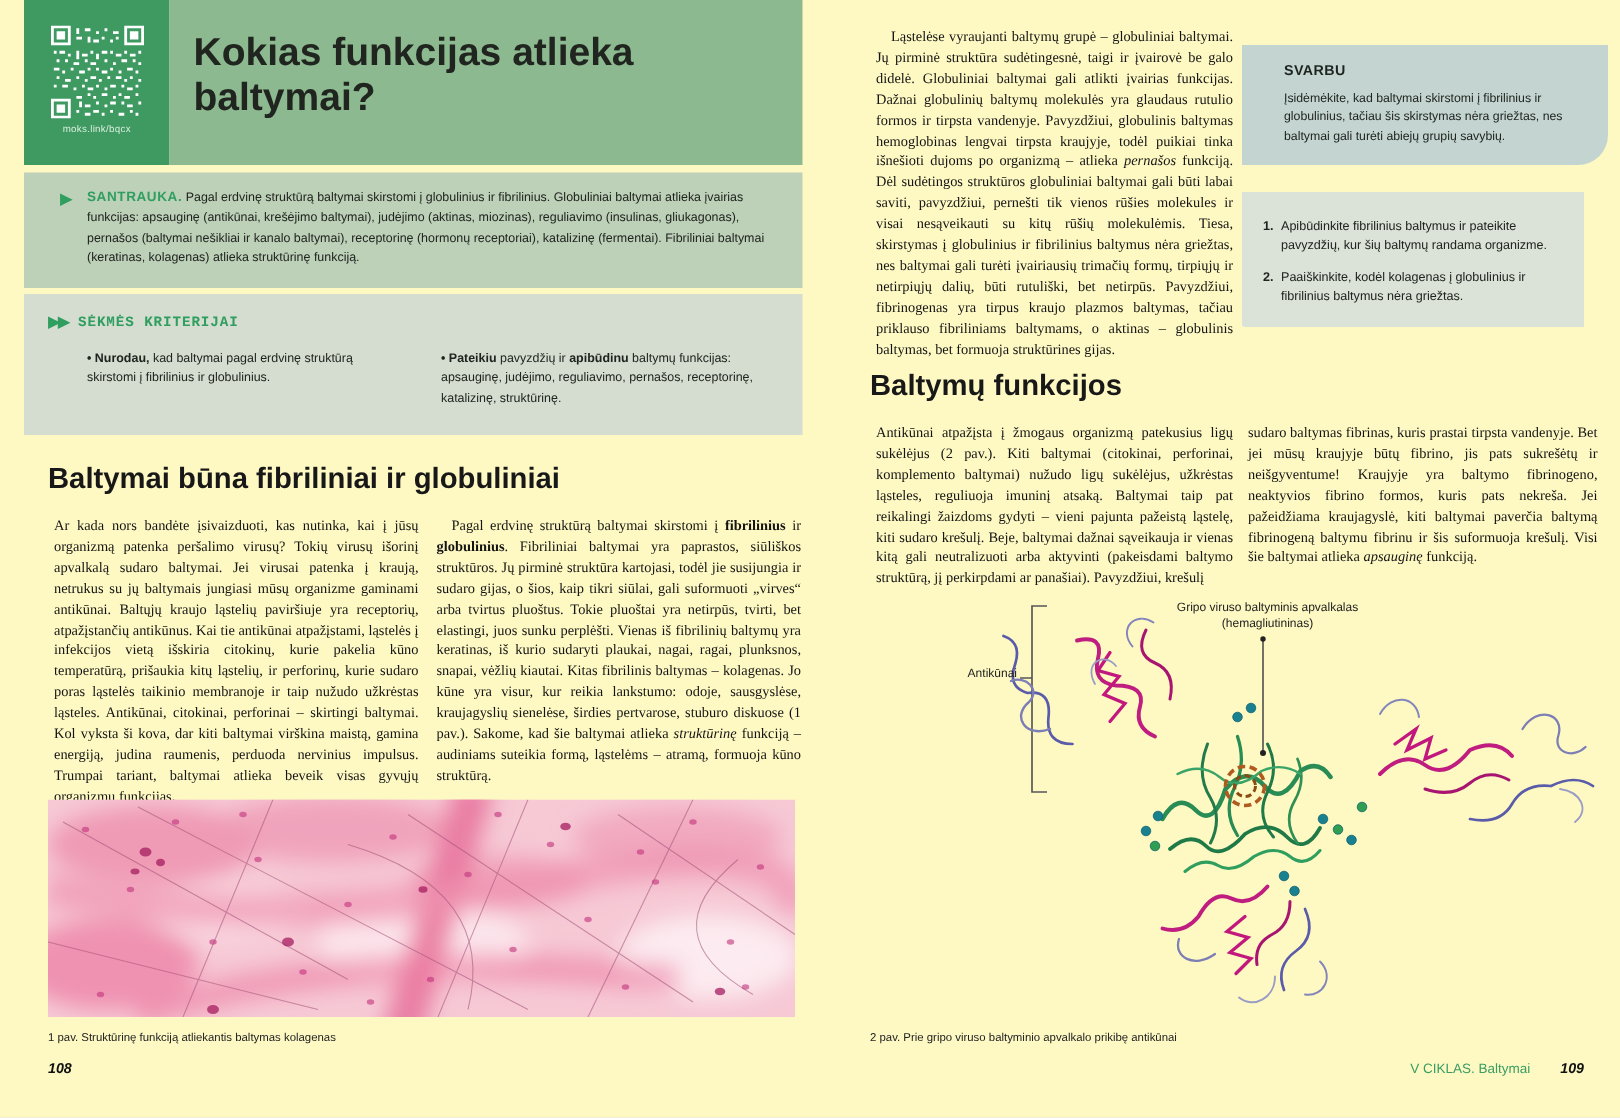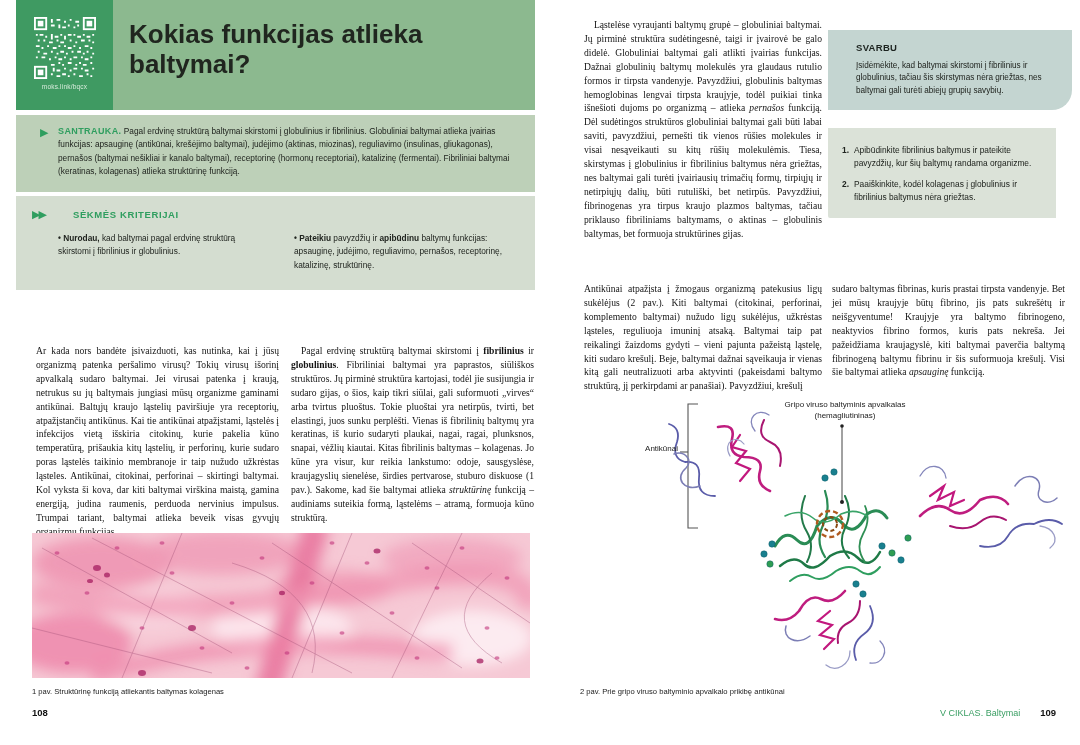--- a/index.html
+++ b/index.html
@@ -1,16 +1,16 @@
 <!DOCTYPE html>
 <html><head>
 <meta charset="utf-8">
 <style>
   html,body{margin:0;padding:0;background:#e8e8e8;}
-  .sheet{position:relative;width:1080px;height:745px;background:#ffffff;overflow:hidden;
+  .sheet{position:relative;width:1080px;height:745px;background:#fef9c3;overflow:hidden;
          font-family:"Liberation Sans",sans-serif;color:#1c1c1c;}
   .abs{position:absolute;}
 
   
   .qr-block{left:16px;top:0;width:97px;height:110px;background:#3f9a62;
             display:flex;flex-direction:column;align-items:center;justify-content:flex-start;}
   .qr-block svg{margin-top:17px;width:62px;height:62px;}
   .qr-link{margin-top:4px;font-size:6.5px;color:#d8ecdc;letter-spacing:.2px;}
   .header-band{left:113px;top:0;width:422px;height:110px;background:#8cb98f;}
   .header-band h1{margin:20px 0 0 16px;font-size:26px;line-height:1.15;font-weight:700;color:#20261f;}
@@ -18,22 +18,22 @@
   
   .santrauka{left:16px;top:115px;width:519px;height:77px;background:#bdd0b8;}
   .santrauka .arrow{position:absolute;left:24px;top:11px;color:#2f9e5f;font-size:11px;}
   .santrauka p{position:absolute;left:42px;top:9px;width:462px;margin:0;
                font-size:8.3px;line-height:1.6;color:#20241f;text-align:left;}
   .santrauka b{color:#2f9e5f;font-size:9px;letter-spacing:.4px;}
 
   
   .sekmes{left:16px;top:196px;width:519px;height:94px;background:#d4ddd0;}
   .sekmes .arrows{position:absolute;left:16px;top:12px;color:#2f9e5f;font-size:11px;letter-spacing:-2px;}
-  .sekmes .sk-title{position:absolute;left:57px;top:13px;font-size:9.5px;font-weight:700;
-                    color:#2f9e5f;letter-spacing:.6px;}
+  .sekmes .sk-title{position:absolute;left:36px;top:13px;font-size:9.5px;font-weight:700;
+                    color:#2f9e5f;letter-spacing:.6px;font-family:Liberation Mono, monospace;}
   .sk-bullet{position:absolute;top:36px;font-size:8.3px;line-height:1.6;color:#20241f;}
   .sk-bullet::before{content:"\2022  ";font-weight:700;}
   .sk-b1{left:42px;width:205px;}
   .sk-b2{left:278px;width:225px;}
 
   
   .h2{font-size:19.5px;font-weight:700;color:#181818;margin:0;}
   .h2-left{left:32px;top:308px;}
   .serifcol{font-family:"Liberation Serif",serif;font-size:9.6px;line-height:1.45;
             text-align:justify;color:#141414;margin:4px;}
@@ -62,21 +62,21 @@
   .cap1{left:32px;top:687px;}
   .cap2{left:580px;top:687px;}
   .fig2{left:620px;top:396px;width:445px;height:285px;}
   .fig2 svg{display:block;width:445px;height:285px;}
   .lbl-coat{position:absolute;left:150px;top:4px;width:150px;text-align:center;
             font-size:8px;line-height:1.35;color:#222;}
   .lbl-anti{position:absolute;left:-6px;top:48px;width:64px;text-align:right;
             font-size:8px;color:#222;}
 
   
-  .pagenum{font-size:9.5px;font-weight:700;color:#111;}
+  .pagenum{font-size:9.5px;font-weight:700;color:#111;font-style:italic;}
   .pn-left{left:32px;top:707px;}
   .footer-right{right:24px;top:707px;display:flex;align-items:baseline;gap:20px;}
   .footer-section{font-size:9px;color:#3a9e63;text-align:right;}
 </style>
 </head>
 <body>
 
 <div class="sheet">
 
   <div class="abs qr-block">
@@ -110,20 +110,21 @@
     <p><b>SANTRAUKA.</b> <span>Pagal erdvinę struktūrą baltymai skirstomi į globulinius ir fibrilinius. Globuliniai baltymai atlieka įvairias funkcijas: apsauginę (antikūnai, krešėjimo baltymai), judėjimo (aktinas, miozinas), reguliavimo (insulinas, gliukagonas), pernašos (baltymai nešikliai ir kanalo baltymai), receptorinę (hormonų receptoriai), katalizinę (fermentai). Fibriliniai baltymai (keratinas, kolagenas) atlieka struktūrinę funkciją.</span></p>
   </div>
 
   <div class="abs sekmes">
     <span class="arrows">▶▶</span>
     <span class="sk-title">SĖKMĖS KRITERIJAI</span>
     <div class="sk-bullet sk-b1"><b>Nurodau,</b><span> kad baltymai pagal erdvinę struktūrą skirstomi į fibrilinius ir globulinius.</span></div>
     <div class="sk-bullet sk-b2"><b>Pateikiu</b><span> pavyzdžių ir </span><b>apibūdinu</b><span> baltymų funkcijas: apsauginę, judėjimo, reguliavimo, pernašos, receptorinę, katalizinę, struktūrinę.</span></div>
   </div>
 
+  <h2 class="abs h2 h2-left">Baltymai būna fibriliniai ir globuliniai</h2>
 
   <p class="abs serifcol lp-col1">Ar kada nors bandėte įsivaizduoti, kas nutinka, kai į jūsų organizmą patenka peršalimo virusų? Tokių virusų išorinį apvalkalą sudaro baltymai. Jei virusai patenka į kraują, netrukus su jų baltymais jungiasi mūsų organizme gaminami antikūnai. Baltųjų kraujo ląstelių paviršiuje yra receptorių, atpažįstančių antikūnus. Kai tie antikūnai atpažįstami, ląstelės į infekcijos vietą išskiria citokinų, kurie pakelia kūno temperatūrą, prišaukia kitų ląstelių, ir perforinų, kurie sudaro poras ląstelės taikinio membranoje ir taip nužudo užkrėstas ląsteles. Antikūnai, citokinai, perforinai – skirtingi baltymai. Kol vyksta ši kova, dar kiti baltymai virškina maistą, gamina energiją, judina raumenis, perduoda nervinius impulsus. Trumpai tariant, baltymai atlieka beveik visas gyvųjų organizmų funkcijas.</p>
   <p class="abs serifcol lp-col2"><span>Pagal erdvinę struktūrą baltymai skirstomi į </span><b>fibrilinius</b><span> ir </span><b>globulinius</b><span>. Fibriliniai baltymai yra paprastos, siūliškos struktūros. Jų pirminė struktūra kartojasi, todėl jie susijungia ir sudaro gijas, o šios, kaip tikri siūlai, gali suformuoti „virves“ arba tvirtus pluoštus. Tokie pluoštai yra netirpūs, tvirti, bet elastingi, juos sunku perplėšti. Vienas iš fibrilinių baltymų yra keratinas, iš kurio sudaryti plaukai, nagai, ragai, plunksnos, snapai, vėžlių kiautai. Kitas fibrilinis baltymas – kolagenas. Jo kūne yra visur, kur reikia lankstumo: odoje, sausgyslėse, kraujagyslių sienelėse, širdies pertvarose, stuburo diskuose (1 pav.). Sakome, kad šie baltymai atlieka </span><i>struktūrinę</i><span> funkciją – audiniams suteikia formą, ląstelėms – atramą, formuoja kūno struktūrą.</span></p>
 
   <div class="abs fig1">
     <svg viewBox="0 0 498 145" preserveAspectRatio="none">
       <defs>
           <filter id="soft" x="-30%" y="-30%" width="160%" height="160%">
             <feGaussianBlur stdDeviation="7"></feGaussianBlur>
           </filter>
@@ -206,20 +207,21 @@
     <div class="task">
       <span class="tnum">1.</span>
       <span>Apibūdinkite fibrilinius baltymus ir pateikite pavyzdžių, kur šių baltymų randama organizme.</span>
     </div>
     <div class="task">
       <span class="tnum">2.</span>
       <span>Paaiškinkite, kodėl kolagenas į globulinius ir fibrilinius baltymus nėra griežtas.</span>
     </div>
   </div>
 
+  <h2 class="abs h2 h2-right">Baltymų funkcijos</h2>
   <p class="abs serifcol fn-col1">Antikūnai atpažįsta į žmogaus organizmą patekusius ligų sukėlėjus (2 pav.). Kiti baltymai (citokinai, perforinai, komplemento baltymai) nužudo ligų sukėlėjus, užkrėstas ląsteles, reguliuoja imuninį atsaką. Baltymai taip pat reikalingi žaizdoms gydyti – vieni pajunta pažeistą ląstelę, kiti sudaro krešulį. Beje, baltymai dažnai sąveikauja ir vienas kitą gali neutralizuoti arba aktyvinti (pakeisdami baltymo struktūrą, jį perkirpdami ar panašiai). Pavyzdžiui, krešulį</p>
   <p class="abs serifcol fn-col2"><span>sudaro baltymas fibrinas, kuris prastai tirpsta vandenyje. Bet jei mūsų kraujyje būtų fibrino, jis pats sukrešėtų ir neišgyventume! Kraujyje yra baltymo fibrinogeno, neaktyvios fibrino formos, kuris pats nekreša. Jei pažeidžiama kraujagyslė, kiti baltymai paverčia baltymą fibrinogeną baltymu fibrinu ir šis suformuoja krešulį. Visi šie baltymai atlieka </span><i>apsauginę</i><span> funkciją.</span></p>
 
   <div class="abs fig2">
     <div class="lbl-coat">Gripo viruso baltyminis apvalkalas (hemagliutininas)</div>
     <div class="lbl-anti">Antikūnai</div>
     <svg viewBox="0 0 445 285">
 
       <line x1="222" y1="30" x2="222" y2="106" stroke="#444" stroke-width="1"></line>
       <circle cx="222" cy="30" r="1.8" fill="#222"></circle>

